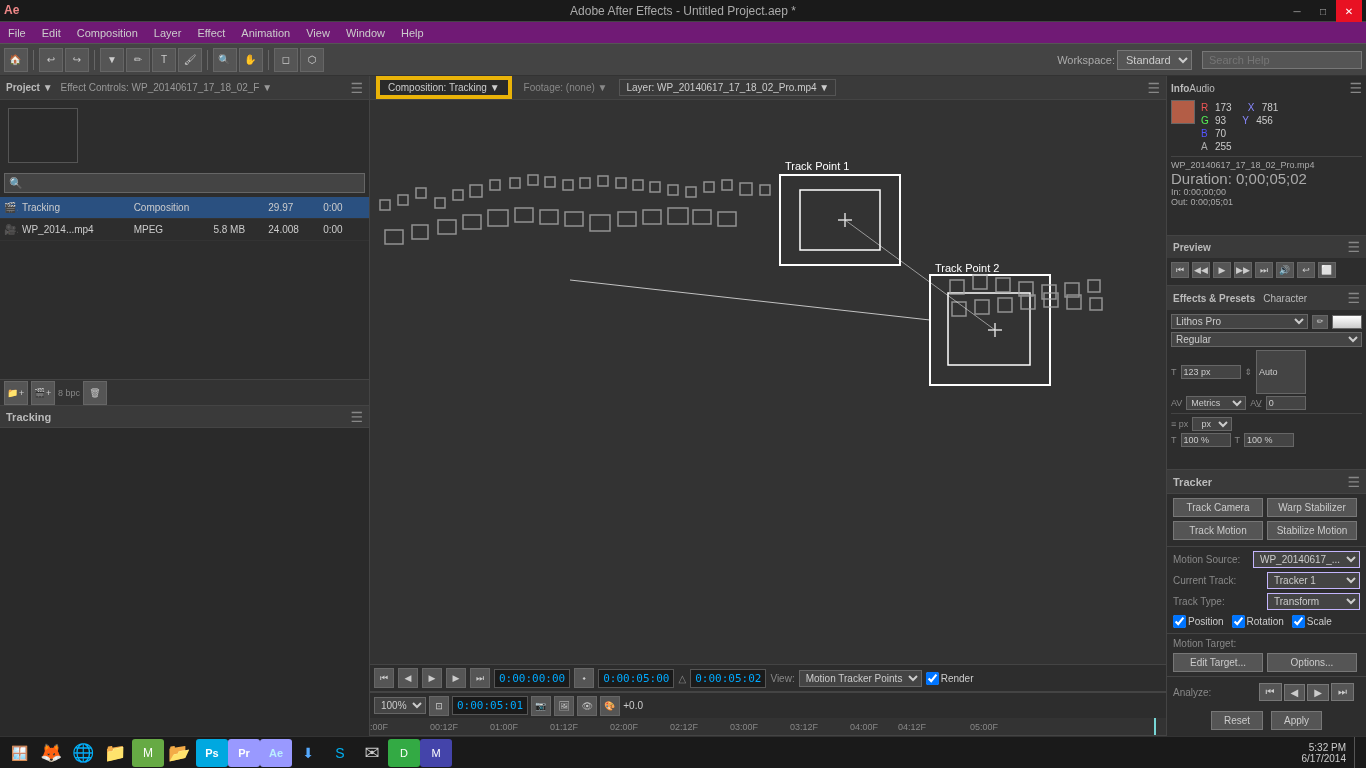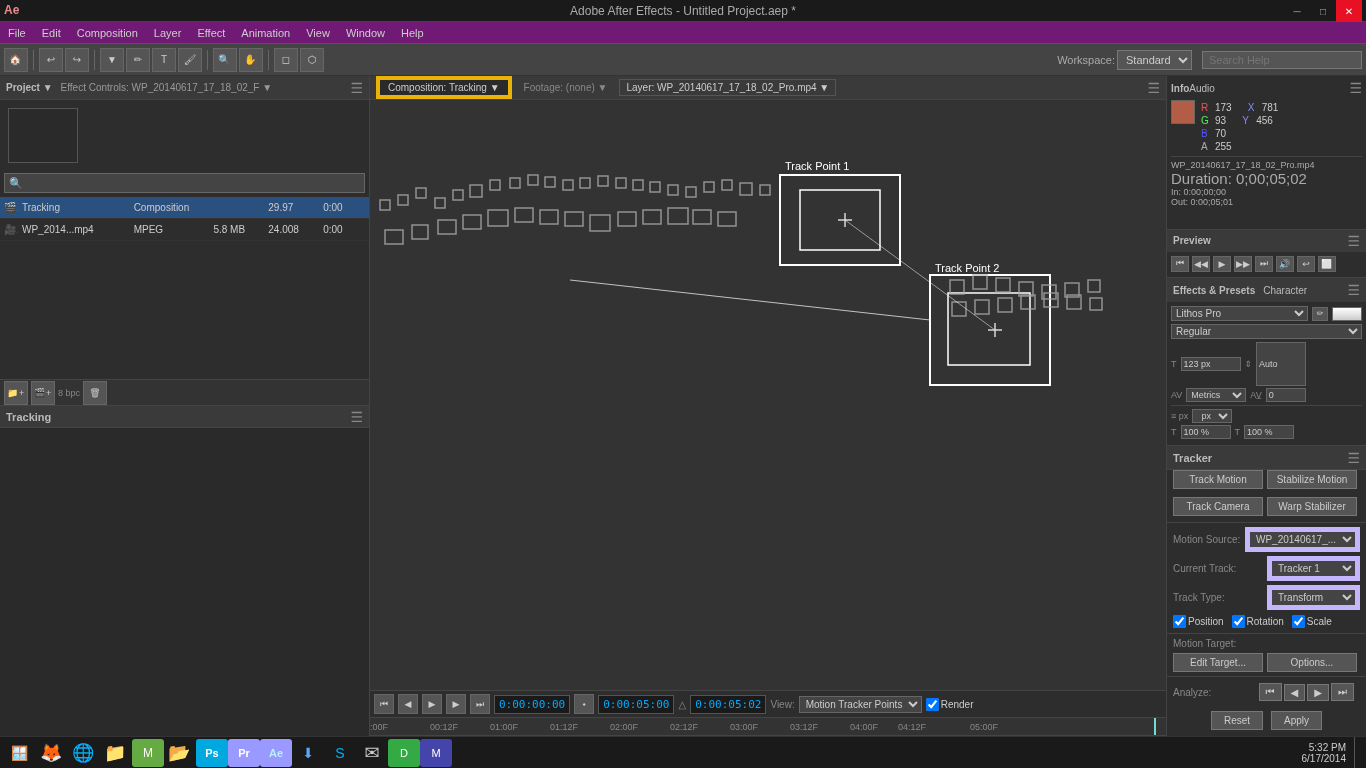--- a/index.html
+++ b/index.html
@@ -69,21 +69,21 @@
     #info-panel { height: 160px; border-bottom: 1px solid #444; padding: 4px; }
     .info-row { display: flex; align-items: center; margin: 2px 0; font-size: 10px; }
     #effects-panel { flex: 1; border-bottom: 1px solid #444; }
     #effects-header { height: 24px; background: #3a3a3a; display: flex; align-items: center; padding: 0 6px; }
     #tracker-panel { background: #2d2d2d; }
     #tracker-header { height: 24px; background: #3a3a3a; display: flex; align-items: center; padding: 0 6px; border-bottom: 1px solid #444; }
     .panel-title-text { color: #bbb; font-size: 11px; font-weight: bold; }
     .track-btn { background: #555; border: 1px solid #777; color: #ccc; font-size: 10px; padding: 3px 8px; cursor: pointer; width: 90px; text-align: center; }
     .tracker-row { display: flex; align-items: center; padding: 2px 6px; font-size: 10px; gap: 4px; }
     .tracker-label { color: #888; width: 90px; }
-    .tracker-dropdown { background: #444; border: 5px solid #c4b5fd; color: #ccc; font-size: 10px; padding: 1px 2px; flex: 1; }
+    .tracker-dropdown { background: #444; border: 1px solid #c4b5fd; color: #ccc; font-size: 10px; padding: 1px 2px; flex: 1; }
     .analyze-controls { display: flex; align-items: center; gap: 2px; padding: 2px 6px; }
     .analyze-btn { background: #555; border: 1px solid #777; color: #ccc; font-size: 10px; padding: 2px 6px; cursor: pointer; }
     .big-btn { background: #555; border: 1px solid #777; color: #ccc; font-size: 10px; padding: 3px 12px; cursor: pointer; margin: 2px; }
 
     
     #bottom-panel { height: 260px; background: #2a2a2a; border-top: 2px solid #555; display: flex; flex-direction: column; }
     #comp-tab-bar { height: 26px; background: #3a3a3a; display: flex; align-items: center; border-bottom: 1px solid #444; }
     .comp-tab { background: #2a2a2a; border: 1px solid #666; border-bottom: none; padding: 2px 8px; font-size: 10px; color: #ccc; cursor: pointer; margin-left: 4px; margin-top: 2px; }
     .comp-tab.active { background: #2a2a2a; color: #fff; }
     #timeline-controls { height: 28px; background: #2d2d2d; display: flex; align-items: center; padding: 0 4px; gap: 3px; border-bottom: 1px solid #444; }
@@ -322,20 +322,30 @@
       <span class="vc-label">View:</span>
       <select class="vc-dropdown">
         <option>Motion Tracker Points</option>
       </select>
       <label style="display:flex;align-items:center;gap:2px;font-size:10px;color:#ccc;">
         <input type="checkbox" checked="" style="">
         <span>Render</span>
       </label>
     </div>
 
+    <div id="viewer-bottom-bar">
+      <select class="vc-dropdown"><option>100%</option></select>
+      <div class="vc-btn">⊡</div>
+      <span class="vc-time">0:00:05:01</span>
+      <div class="vc-btn">📷</div>
+      <div class="vc-btn">🖼</div>
+      <div class="vc-btn">👁</div>
+      <div class="vc-btn">🎨</div>
+      <span style="color:#ccc;font-size:10px;">+0.0</span>
+    </div>
 
     <div id="timeline-ruler">
       <div id="timeline-ruler-marks">
         <span style="position:absolute;left:0px;">:00F</span>
         <span style="position:absolute;left:60px;">00:12F</span>
         <span style="position:absolute;left:120px;">01:00F</span>
         <span style="position:absolute;left:180px;">01:12F</span>
         <span style="position:absolute;left:240px;">02:00F</span>
         <span style="position:absolute;left:300px;">02:12F</span>
         <span style="position:absolute;left:360px;">03:00F</span>
@@ -451,28 +461,28 @@
         </div>
       </div>
     </div>
 
     <div id="tracker-panel">
       <div id="tracker-header">
         <span class="panel-title-text">Tracker</span>
         <span class="panel-menu-btn">☰</span>
       </div>
 
+      <div style="display:flex;gap:4px;padding:4px 6px;">
+        <button class="track-btn">Track Camera</button>
+        <button class="track-btn">Warp Stabilizer</button>
+      </div>
+
       <div style="display:flex;gap:4px;padding:0 6px 4px;">
         <button class="track-btn">Track Motion</button>
         <button class="track-btn">Stabilize Motion</button>
-      </div>
-
-      <div style="display:flex;gap:4px;padding:4px 6px;">
-        <button class="track-btn">Track Camera</button>
-        <button class="track-btn">Warp Stabilizer</button>
       </div>
       <div class="divider-h"></div>
 
       <div class="tracker-row">
         <span class="tracker-label">Motion Source:</span>
         <select class="tracker-dropdown">
           <option>WP_20140617_...</option>
         </select>
       </div>
 

